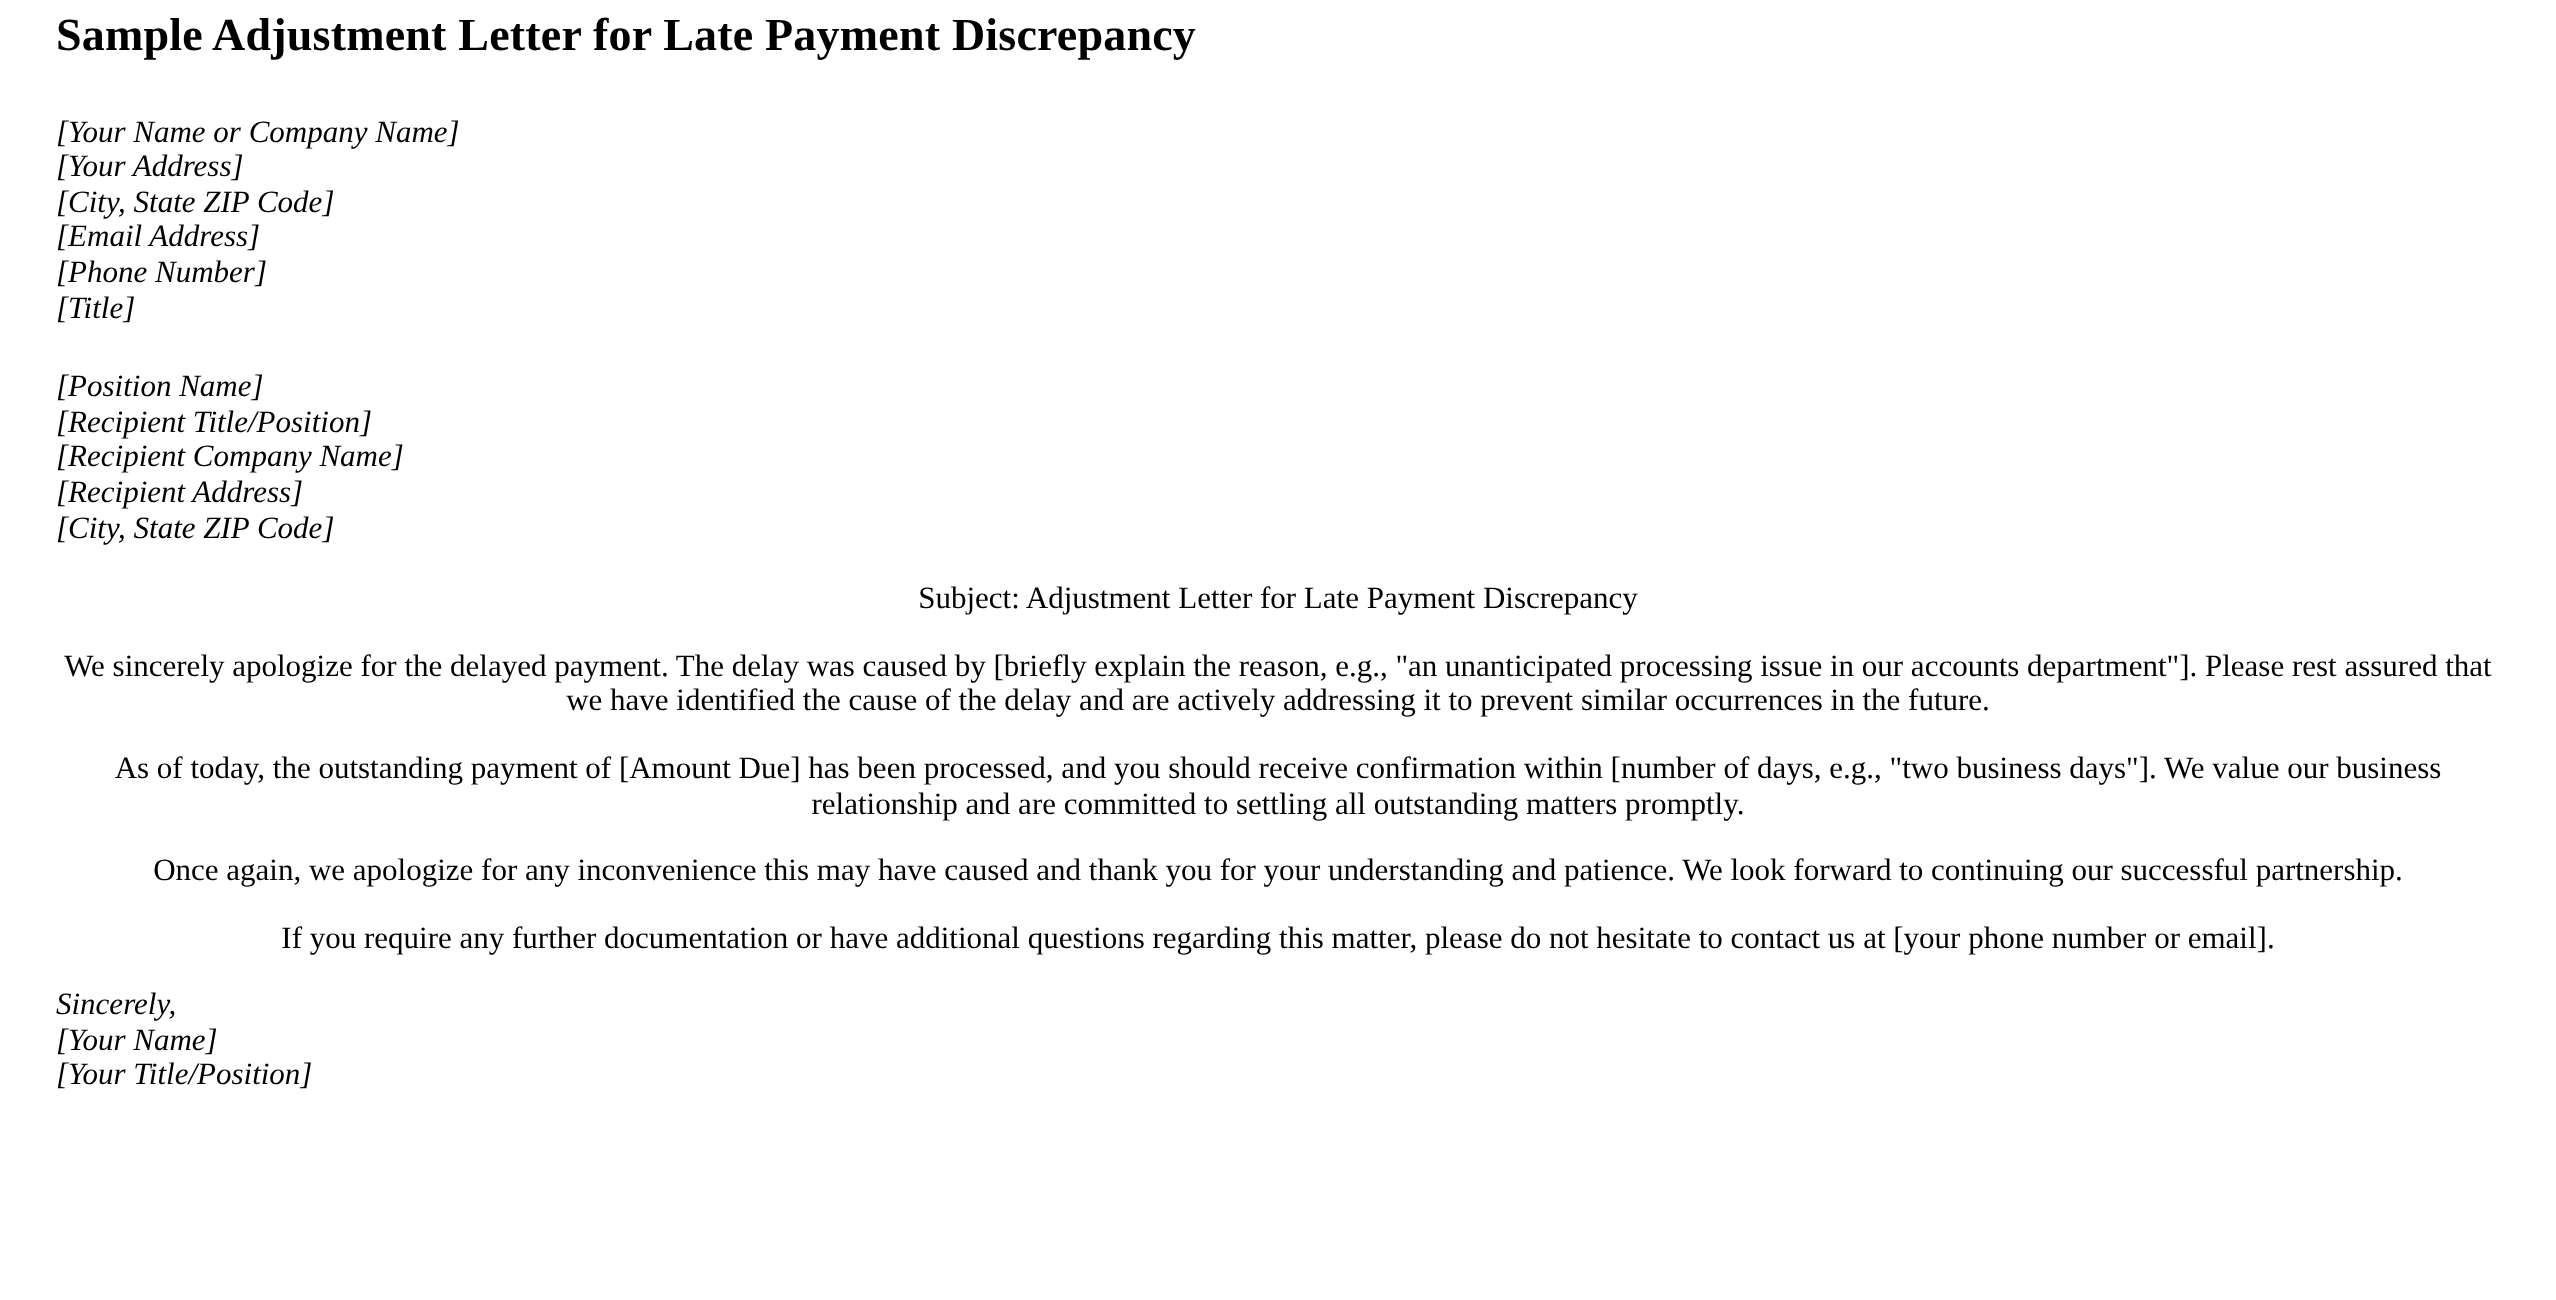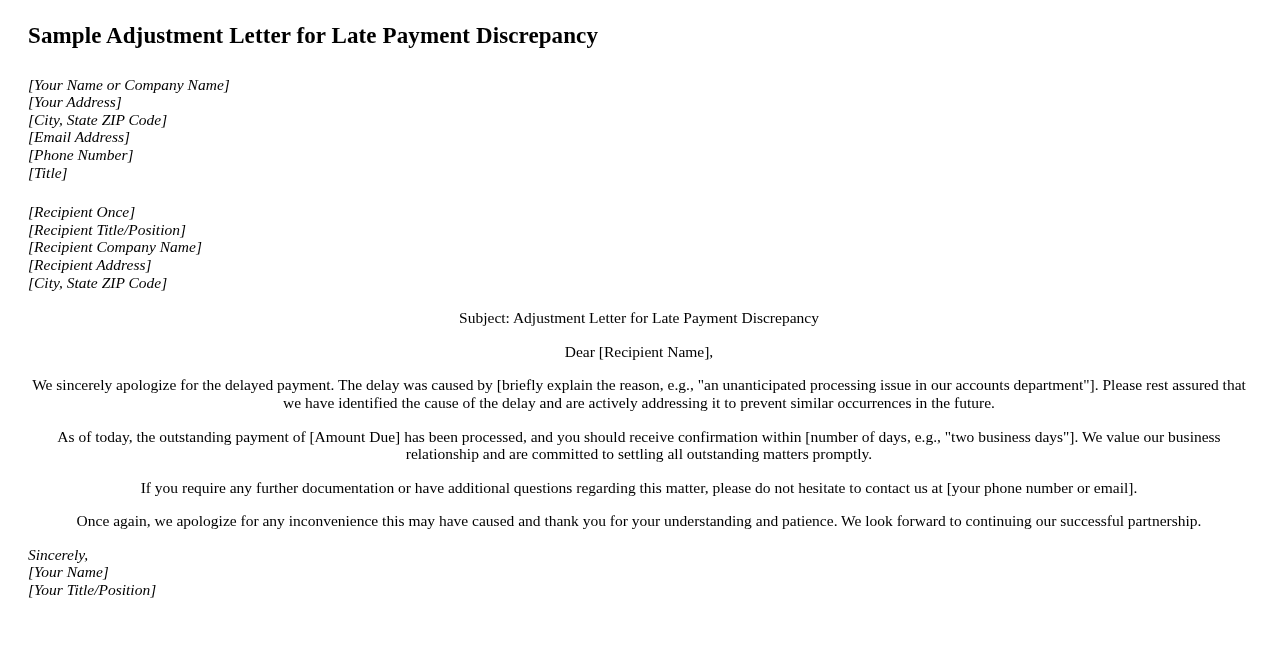--- a/index.html
+++ b/index.html
@@ -8,21 +8,21 @@
     background: #ffffff;
   }
   body {
     width: 1278px;
     height: 650px;
     overflow: hidden;
     font-family: "Liberation Serif", "DejaVu Serif", serif;
     color: #000000;
   }
   .page {
-    padding: 22px 28px 0 28px;
+    padding: 4px 28px 0 28px;
     box-sizing: border-box;
     width: 1278px;
   }
   .doc-title {
     font-size: 23px;
     font-weight: bold;
     margin: 0 0 26px 0;
     line-height: 1.2;
     letter-spacing: 0.1px;
   }
@@ -59,35 +59,34 @@
   <div class="block addr-gap">
     <span class="line">[Your Name or Company Name]</span>
     <span class="line">[Your Address]</span>
     <span class="line">[City, State ZIP Code]</span>
     <span class="line">[Email Address]</span>
     <span class="line">[Phone Number]</span>
     <span class="line">[Title]</span>
   </div>
 
   <div class="block">
-    <span class="line">[Recipient Once]</span>
+    <span class="line">[Position Name]</span>
     <span class="line">[Recipient Title/Position]</span>
     <span class="line">[Recipient Company Name]</span>
     <span class="line">[Recipient Address]</span>
     <span class="line">[City, State ZIP Code]</span>
   </div>
 
   <p class="para">Subject: Adjustment Letter for Late Payment Discrepancy</p>
 
-  <p class="para">Dear [Recipient Name],</p>
 
   <p class="para">We sincerely apologize for the delayed payment. The delay was caused by [briefly explain the reason, e.g., "an unanticipated processing issue in our accounts department"]. Please rest assured that we have identified the cause of the delay and are actively addressing it to prevent similar occurrences in the future.</p>
   <p class="para">As of today, the outstanding payment of [Amount Due] has been processed, and you should receive confirmation within [number of days, e.g., "two business days"]. We value our business relationship and are committed to settling all outstanding matters promptly.</p>
+  <p class="para">Once again, we apologize for any inconvenience this may have caused and thank you for your understanding and patience. We look forward to continuing our successful partnership.</p>
   <p class="para">If you require any further documentation or have additional questions regarding this matter, please do not hesitate to contact us at [your phone number or email].</p>
-  <p class="para">Once again, we apologize for any inconvenience this may have caused and thank you for your understanding and patience. We look forward to continuing our successful partnership.</p>
 
   <div class="block sign-block">
     <span class="line">Sincerely,</span>
     <span class="line">[Your Name]</span>
     <span class="line">[Your Title/Position]</span>
   </div>
 
 </div>
 
 </body></html>

